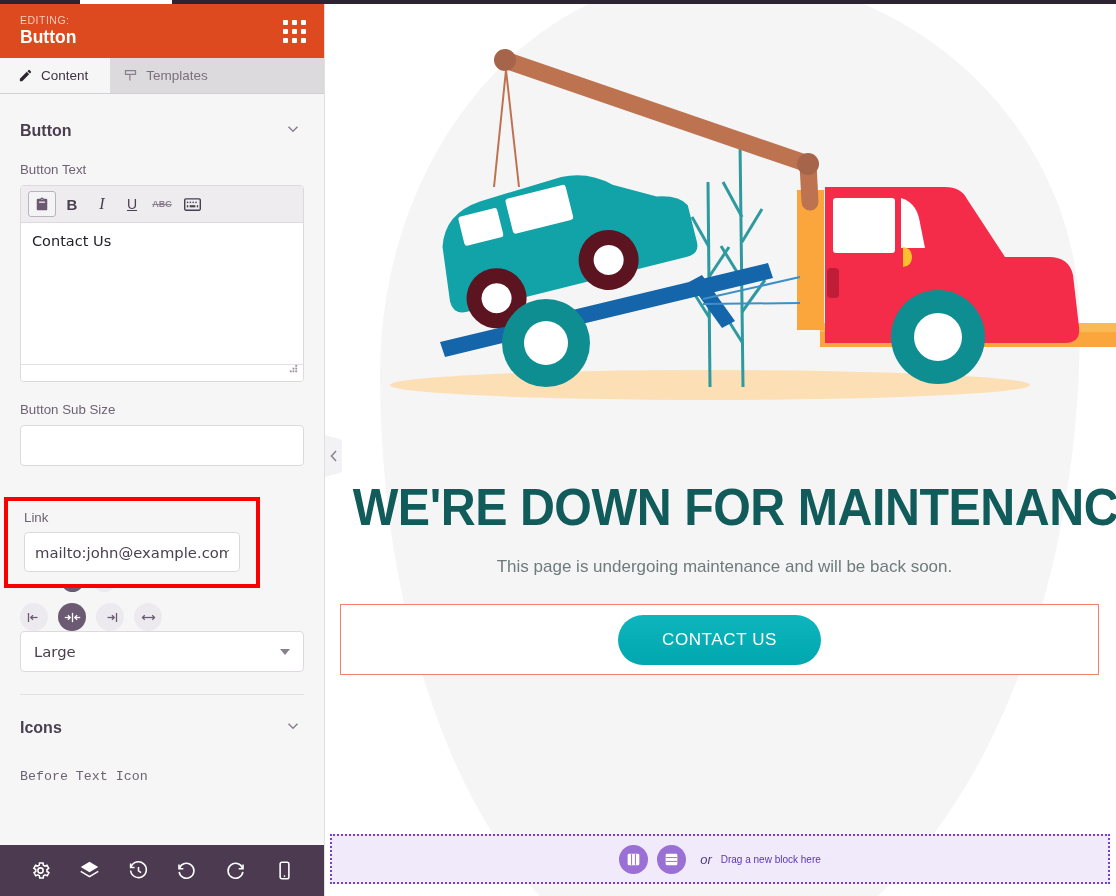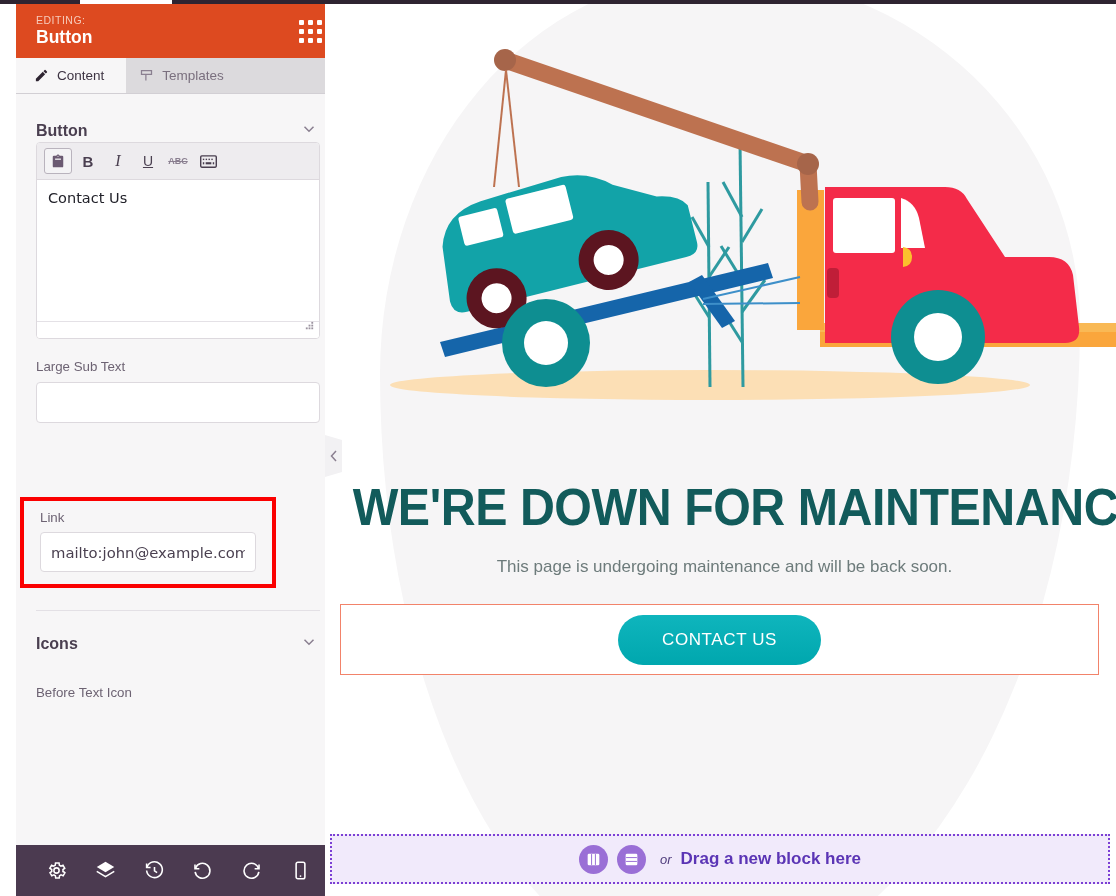--- a/index.html
+++ b/index.html
@@ -16,21 +16,21 @@
     position: absolute; top: 0; left: 0; width: 1116px; height: 4px;
     background: #2e2431;
   }
   .topstrip-tab {
     position: absolute; top: 0; left: 80px; width: 92px; height: 4px;
     background: #ffffff;
   }
 
   
   .sidebar {
-    position: absolute; top: 4px; left: 16px; width: 325px; height: 892px;
+    position: absolute; top: 4px; left: 0; width: 325px; height: 892px;
     background: #f7f6f7;
     border-right: 1px solid #e2dfe3;
     overflow: hidden;
   }
   .panel-header {
     height: 54px; background: #dd4a20;
     display: flex; align-items: center; justify-content: space-between;
     padding: 0 18px 0 20px;
     position: relative;
   }
@@ -187,21 +187,21 @@
   .dropzone {
     position: absolute; left: 5px; bottom: 12px; width: 780px; height: 50px;
     background: #f1eafb; border: 2px dotted #7b3fd4;
     display: flex; align-items: center; justify-content: center; gap: 9px;
   }
   .dz-circle {
     width: 29px; height: 29px; border-radius: 50%; background: #9a6fd6;
     display: flex; align-items: center; justify-content: center; cursor: pointer;
   }
   .dz-or { font-size: 13px; color: #4d3a7a; font-style: italic; margin-left: 5px; }
-  .dz-text { font-size: 17px; color: #5b35b5; font-weight: bold; }
+  .dz-text { font-size: 10px; color: #5b35b5; font-weight: normal; }
 
   .collapse-handle {
     position: absolute; left: 325px; top: 435px; width: 17px; height: 42px;
     background: #f2f1f3; border-radius: 0 0 0 0;
     display: flex; align-items: center; justify-content: center;
     cursor: pointer; z-index: 5;
     clip-path: polygon(0 0, 100% 12%, 100% 88%, 0 100%);
   }
 </style>
 </head>
@@ -254,20 +254,21 @@
 
     <div class="section-head">
       <span class="st">Button</span>
       <span class="chev">
         <svg width="18" height="18" viewBox="0 0 24 24">
             <path fill="none" stroke="#8a7f90" stroke-width="2" d="M6 9l6 6 6-6"></path>
           </svg>
       </span>
     </div>
 
+    <div class="field-label">Button Text</div>
     <div class="field-wrap">
       <div class="rte">
         <div class="rte-toolbar">
           <div class="rte-btn boxed">
             <svg width="14" height="15" viewBox="0 0 24 24">
                 <path fill="#6b5a72" d="M19 2h-4.18A3 3 0 0 0 9.18 2H5a2 2 0 0 0-2 2v16a2 2 0 0 0 2 2h14a2 2 0 0 0 2-2V4a2 2 0 0 0-2-2zm-7 0a1 1 0 1 1 0 2 1 1 0 0 1 0-2z"></path>
                 <rect x="7" y="7" width="10" height="2" fill="#fff"></rect>
               </svg>
           </div>
           <div class="rte-btn" style="font-weight:bold;font-size:15px;">B</div>
@@ -300,21 +301,21 @@
                   <rect x="2" y="7" width="2" height="2"></rect>
                   <rect x="5" y="7" width="2" height="2"></rect>
                   <rect x="8" y="7" width="2" height="2"></rect>
                 </g>
               </svg>
           </span>
         </div>
       </div>
     </div>
 
-    <div class="field-label">Large Sub Text</div>
+    <div class="field-label">Button Sub Size</div>
     <div class="field-wrap">
       <input class="textinput" type="text" value="" style="">
     </div>
 
     <div class="link-group">
       <div class="link-label">Link</div>
       <div class="link-row">
         <input type="text" value="mailto:john@example.com" style="">
         <div class="link-gear">
           <svg width="17" height="17" viewBox="0 0 24 24">
@@ -374,32 +375,38 @@
         <svg width="15" height="13" viewBox="0 0 20 14">
             <g stroke="#6b5a72" stroke-width="1.7" fill="none">
               <path d="M2 7h16"></path>
               <path d="M5 4L2 7l3 3"></path>
               <path d="M15 4l3 3-3 3"></path>
             </g>
           </svg>
       </span>
     </div>
 
+    <div class="field-wrap">
+      <div class="select">
+        <span>Large</span>
+        <span class="caret"></span>
+      </div>
+    </div>
 
     <div class="divider"></div>
 
     <div class="section-head" style="padding-top:22px;">
       <span class="st">Icons</span>
       <span class="chev">
         <svg width="18" height="18" viewBox="0 0 24 24">
             <path fill="none" stroke="#8a7f90" stroke-width="2" d="M6 9l6 6 6-6"></path>
           </svg>
       </span>
     </div>
-    <div class="field-label" style="margin-top:30px;">Before Text Icon</div>
+    <div class="field-label" style="margin-top:30px;font-family:Liberation Mono, monospace;">Before Text Icon</div>
 
     <div class="bottombar">
       <span class="bb-icon">
         <svg width="21" height="21" viewBox="0 0 24 24">
             <path fill="none" stroke="#fff" stroke-width="1.8" d="M19.4 13a7.6 7.6 0 0 0 0-2l2-1.6-2-3.4-2.4 1a7.6 7.6 0 0 0-1.7-1l-.4-2.6h-4l-.4 2.6c-.6.2-1.2.6-1.7 1l-2.4-1-2 3.4L6.6 11a7.6 7.6 0 0 0 0 2l-2 1.6 2 3.4 2.4-1c.5.4 1.1.8 1.7 1l.4 2.6h4l.4-2.6c.6-.2 1.2-.6 1.7-1l2.4 1 2-3.4-2-1.6z"></path>
             <circle cx="12" cy="12" r="3" fill="none" stroke="#fff" stroke-width="1.8"></circle>
           </svg>
       </span>
       <span class="bb-icon">
         <svg width="21" height="21" viewBox="0 0 24 24">

